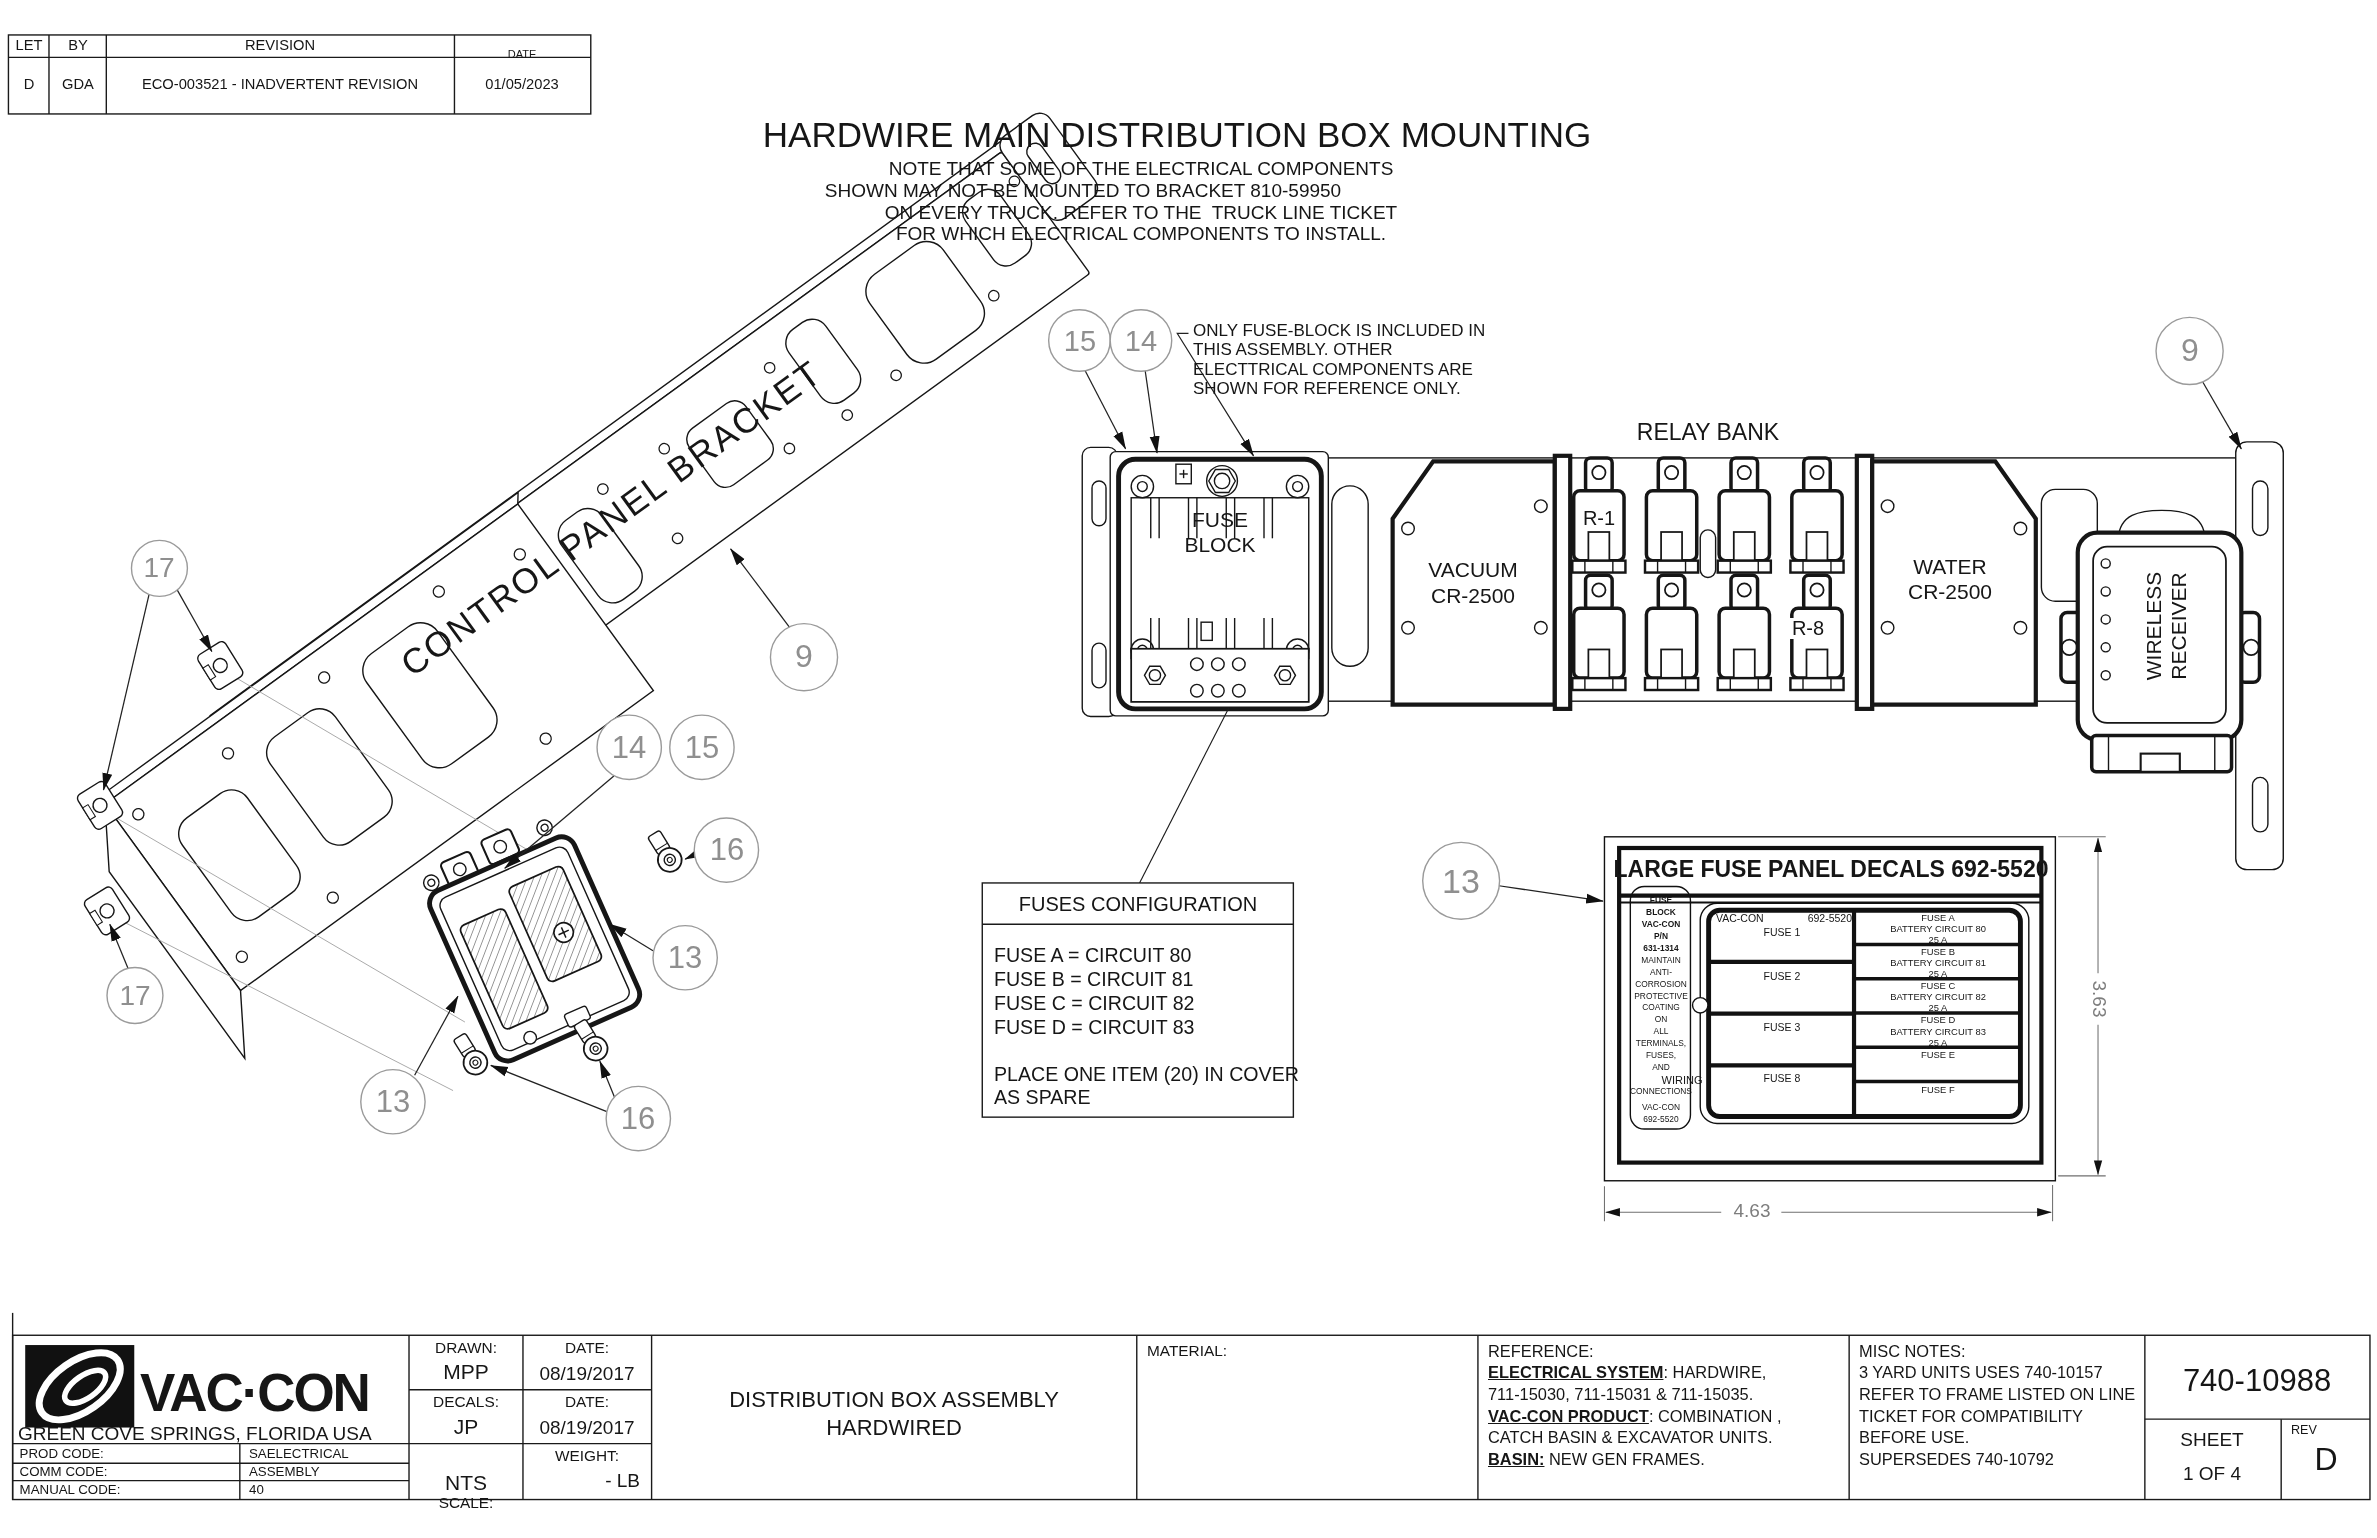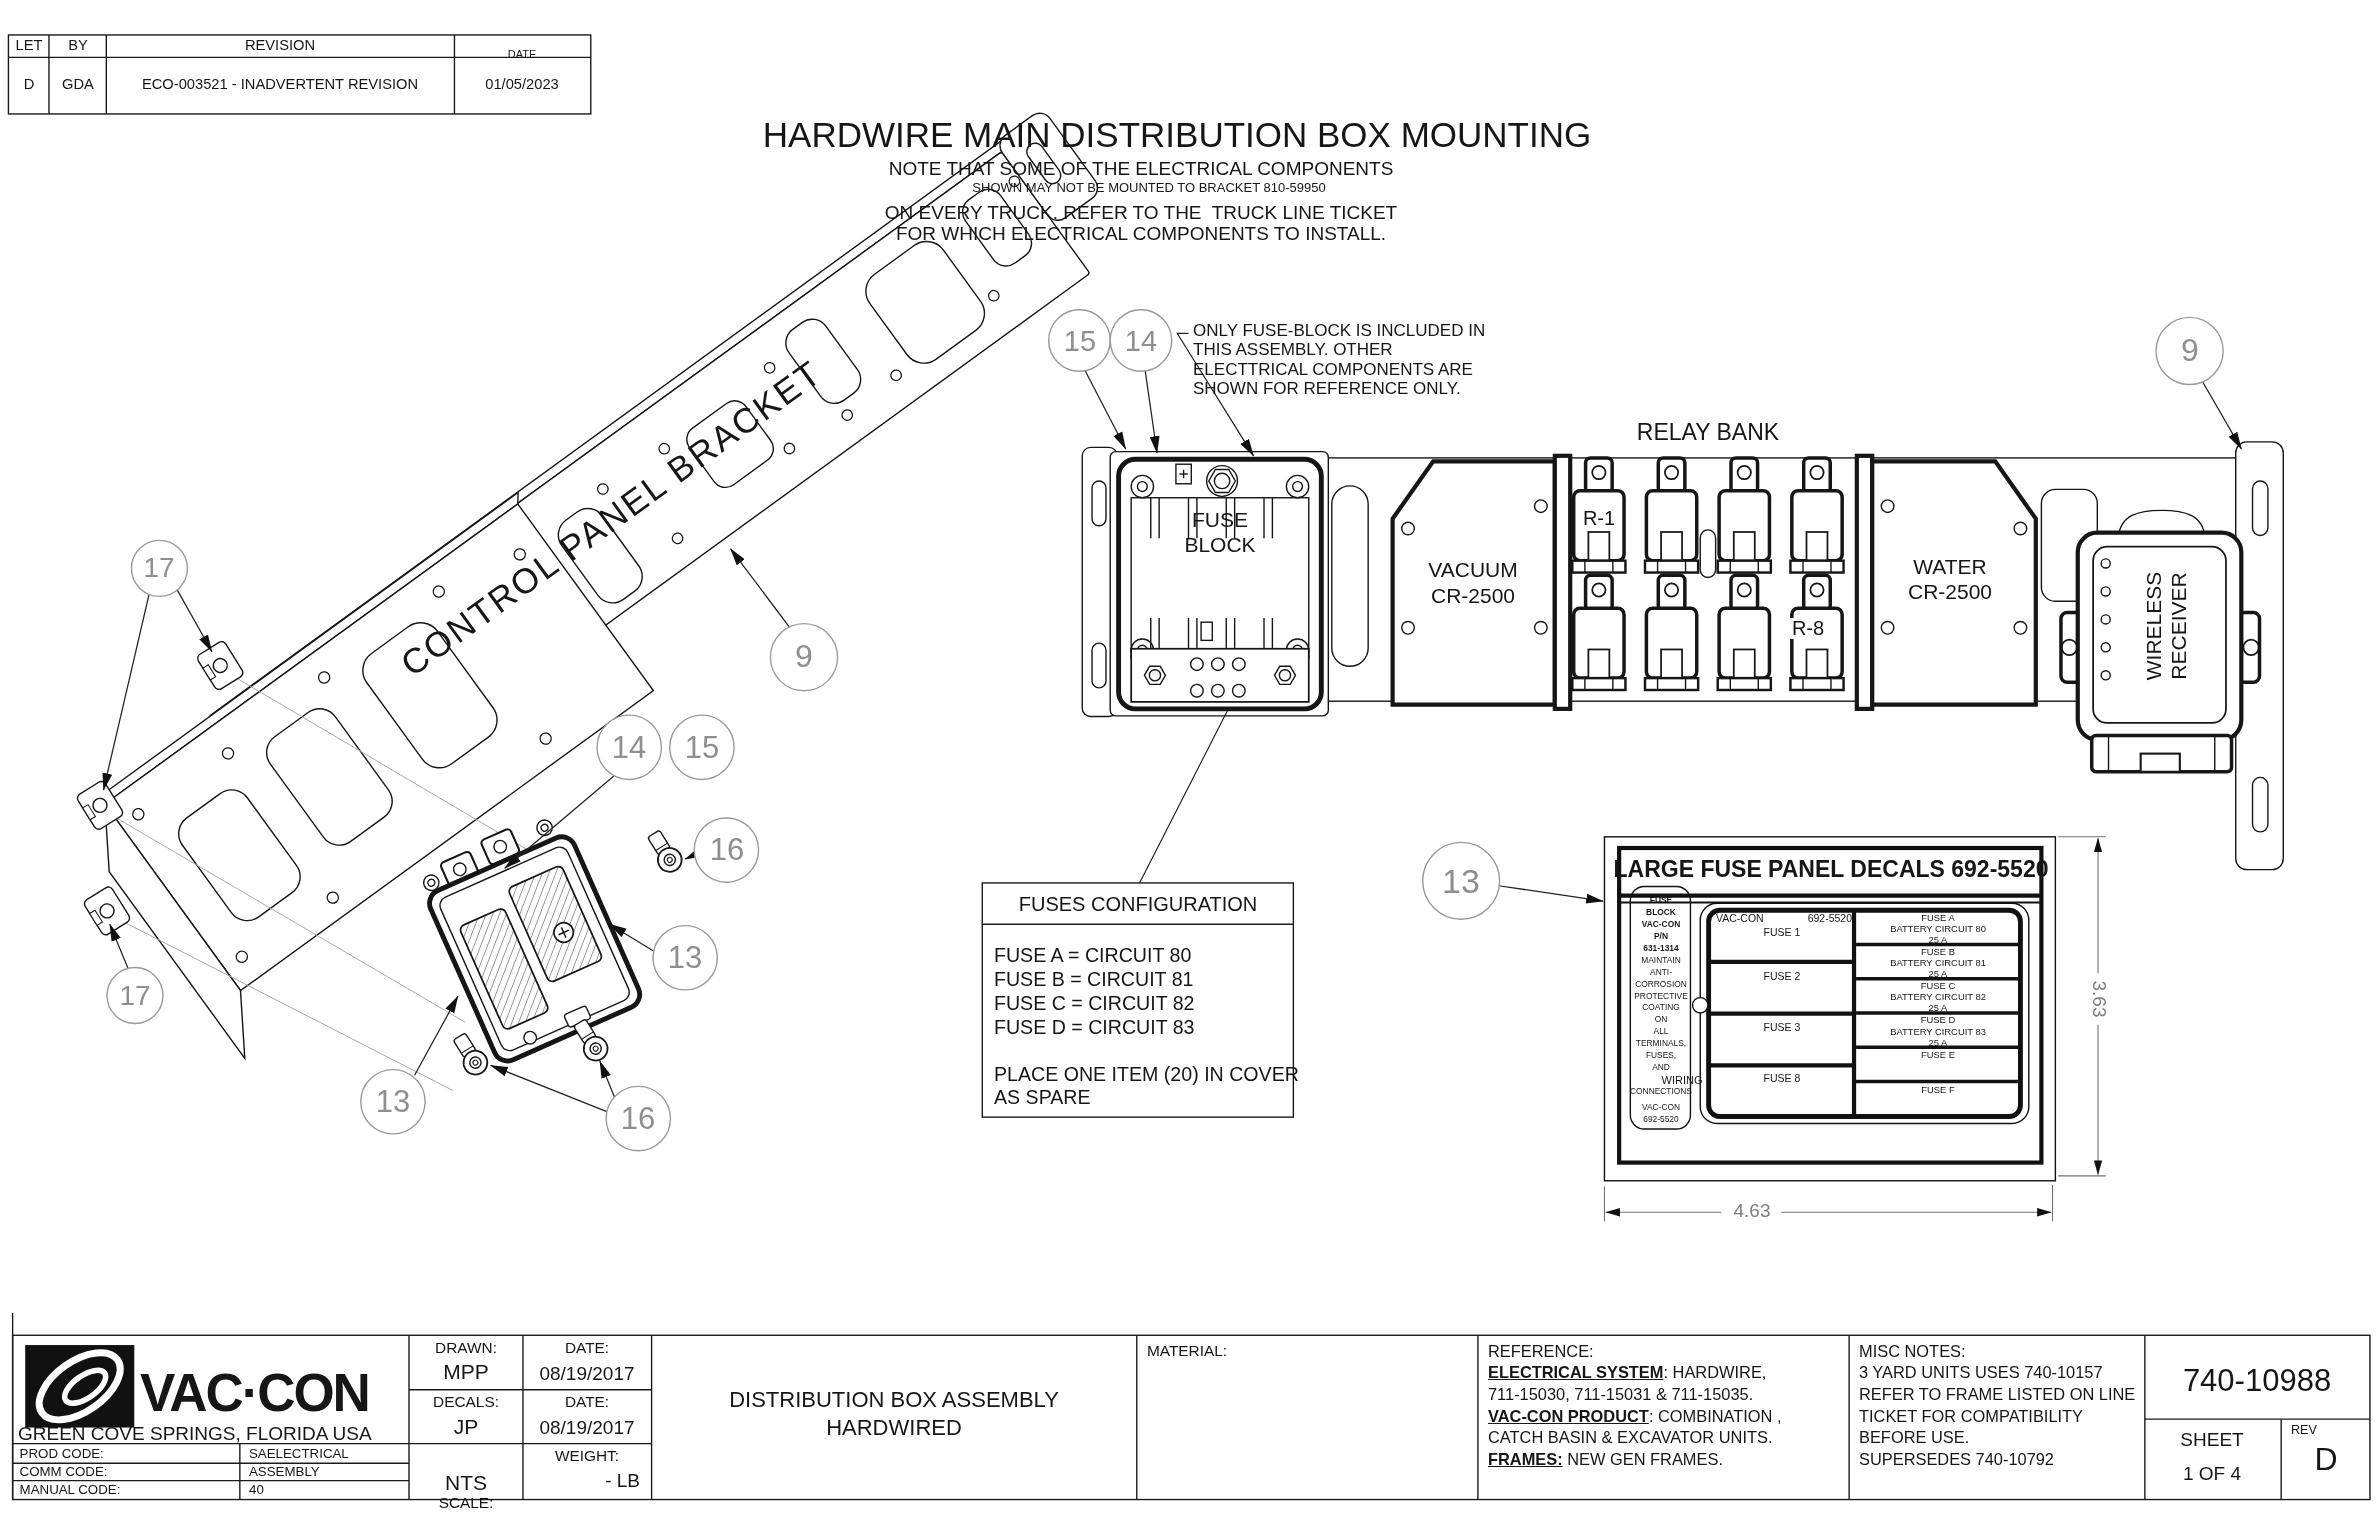--- a/index.html
+++ b/index.html
@@ -381,21 +381,21 @@
 <div class="t c" style="left:78px;top:38px;font-size:14.7px">BY</div>
 <div class="t c" style="left:280px;top:38px;font-size:14.7px">REVISION</div>
 <div class="t c" style="left:522px;top:49px;font-size:11px">DATE</div>
 <div class="t c" style="left:29px;top:77px;font-size:14.7px">D</div>
 <div class="t c" style="left:78px;top:77px;font-size:14.7px">GDA</div>
 <div class="t c" style="left:280px;top:77px;font-size:14.7px">ECO-003521 - INADVERTENT REVISION</div>
 <div class="t c" style="left:522px;top:77px;font-size:14.7px">01/05/2023</div>
 
 <div class="t c" style="left:1177px;top:116px;font-size:35px">HARDWIRE MAIN DISTRIBUTION BOX MOUNTING</div>
 <div class="t c" style="left:1141px;top:159px;font-size:19px">NOTE THAT SOME OF THE ELECTRICAL COMPONENTS</div>
-<div class="t c" style="left:1149px;top:181px;font-size:13px">SHOWN MAY NOT BE MOUNTED TO BRACKET 810-59950</div>
+<div class="t c" style="left:1083px;top:181px;font-size:19px">SHOWN MAY NOT BE MOUNTED TO BRACKET 810-59950</div>
 <div class="t c" style="left:1141px;top:203px;font-size:19px">ON EVERY TRUCK. REFER TO THE  TRUCK LINE TICKET</div>
 <div class="t c" style="left:1141px;top:224px;font-size:19px">FOR WHICH ELECTRICAL COMPONENTS TO INSTALL.</div>
 
 <div class="t" style="left:1193px;top:322px;font-size:17px">ONLY FUSE-BLOCK IS INCLUDED IN</div>
 <div class="t" style="left:1193px;top:341px;font-size:17px">THIS ASSEMBLY. OTHER</div>
 <div class="t" style="left:1193px;top:361px;font-size:17px">ELECTTRICAL COMPONENTS ARE</div>
 <div class="t" style="left:1193px;top:380px;font-size:17px">SHOWN FOR REFERENCE ONLY.</div>
 
 <div class="t cc" style="left:611px;top:518px;font-size:35px;letter-spacing:2.1px;transform:translate(-50%,-50%) rotate(-36deg)">CONTROL PANEL BRACKET</div>
 
@@ -496,21 +496,21 @@
 <div class="t c" style="left:587px;top:1448px;font-size:15.4px">WEIGHT:</div>
 <div class="t r" style="left:640px;top:1471px;font-size:19px">- LB</div>
 <div class="t c" style="left:894px;top:1388px;font-size:22px">DISTRIBUTION BOX ASSEMBLY</div>
 <div class="t c" style="left:894px;top:1416px;font-size:22px">HARDWIRED</div>
 <div class="t" style="left:1147px;top:1343px;font-size:15.4px">MATERIAL:</div>
 <div class="t" style="left:1488px;top:1343px;font-size:16.4px">REFERENCE:</div>
 <div class="t" style="left:1488px;top:1364px;font-size:16.4px"><span class="u">ELECTRICAL SYSTEM</span><span>: HARDWIRE,</span></div>
 <div class="t" style="left:1488px;top:1386px;font-size:16.4px"><span>711-15030, 711-15031 &amp; 711-15035.</span></div>
 <div class="t" style="left:1488px;top:1408px;font-size:16.4px"><span class="u">VAC-CON PRODUCT</span><span>: COMBINATION ,</span></div>
 <div class="t" style="left:1488px;top:1429px;font-size:16.4px"><span>CATCH BASIN &amp; EXCAVATOR UNITS.</span></div>
-<div class="t" style="left:1488px;top:1451px;font-size:16.4px"><span class="u">FRAMES:</span><span> NEW GEN FRAMES.</span></div>
+<div class="t" style="left:1488px;top:1451px;font-size:16.4px"><span class="u">BASIN:</span><span> NEW GEN FRAMES.</span></div>
 <div class="t" style="left:1859px;top:1343px;font-size:16.4px">MISC NOTES:</div>
 <div class="t" style="left:1859px;top:1364px;font-size:16.4px">3 YARD UNITS USES 740-10157</div>
 <div class="t" style="left:1859px;top:1386px;font-size:16.4px">REFER TO FRAME LISTED ON LINE</div>
 <div class="t" style="left:1859px;top:1408px;font-size:16.4px">TICKET FOR COMPATIBILITY</div>
 <div class="t" style="left:1859px;top:1429px;font-size:16.4px">BEFORE USE.</div>
 <div class="t" style="left:1859px;top:1451px;font-size:16.4px">SUPERSEDES 740-10792</div>
 <div class="t c" style="left:2257px;top:1365px;font-size:31px">740-10988</div>
 <div class="t c" style="left:2212px;top:1430px;font-size:19px">SHEET</div>
 <div class="t c" style="left:2212px;top:1464px;font-size:19px">1 OF 4</div>
 <div class="t" style="left:2291px;top:1424px;font-size:12.6px">REV</div>

